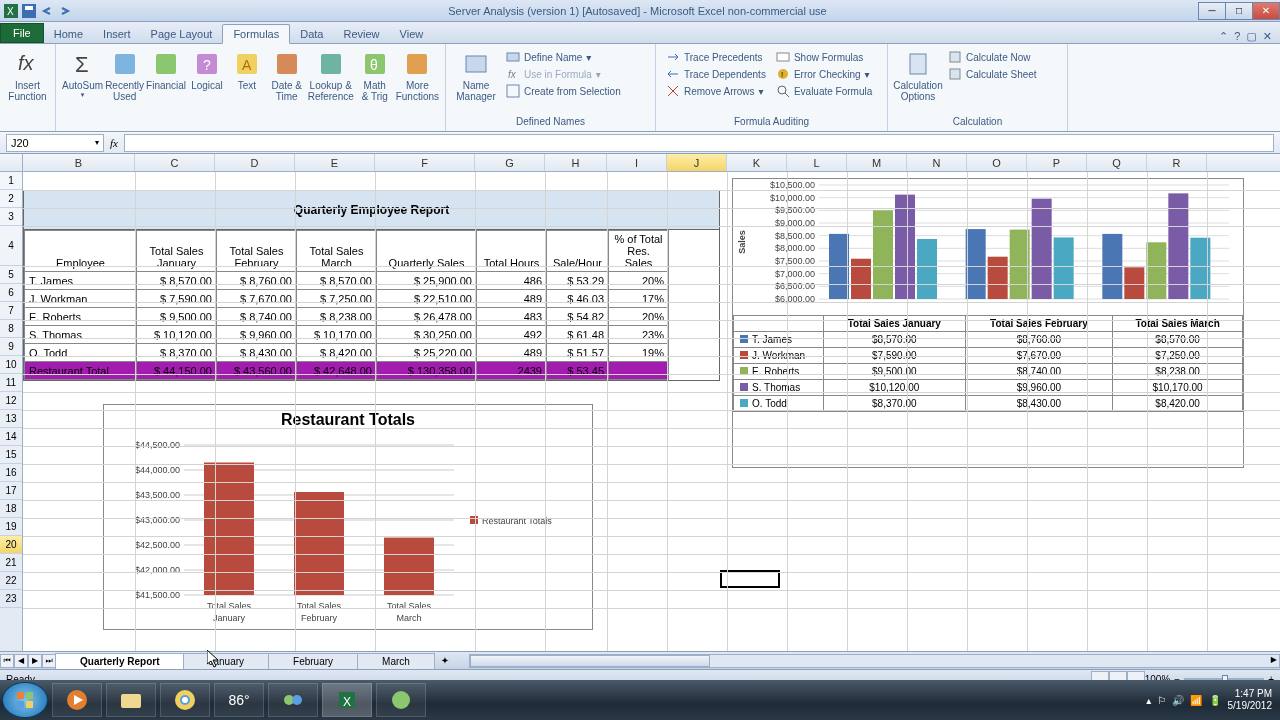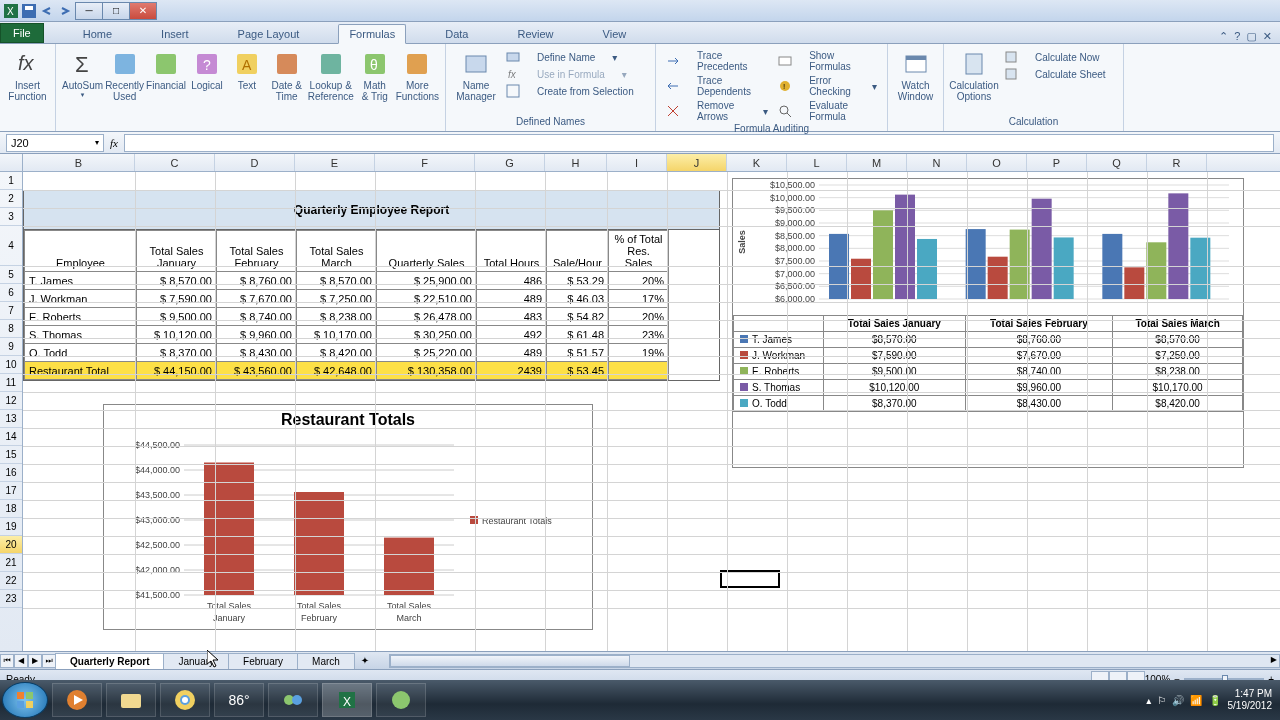--- a/index.html
+++ b/index.html
@@ -6,31 +6,31 @@
 body{width:1280px;height:720px;overflow:hidden;background:#fff;position:relative;font-size:11px;}
 .titlebar{height:22px;background:linear-gradient(#dde7f4,#c3d5ec);display:flex;align-items:center;border-bottom:1px solid #8ba0bc;}
 .qat{display:flex;align-items:center;gap:4px;padding:0 4px;}
 .qat span{width:14px;height:14px;display:inline-block;}
 .titlebar .title{flex:1;text-align:center;color:#3b5a82;font-size:11px;}
 .winbtns{display:flex;}
 .winbtn{width:28px;height:18px;display:flex;align-items:center;justify-content:center;border:1px solid #6a88ad;background:linear-gradient(#e8eef7,#c7d6ea);margin-left:-1px;font-size:10px;}
 .winbtn.close{background:linear-gradient(#e07a6f,#c94b3e);color:#fff;}
 .tabs{height:22px;background:linear-gradient(#e8eef7,#d0dcec);display:flex;align-items:flex-end;border-bottom:1px solid #8ba0bc;}
 .filetab{background:#1e6b3a;color:#fff;padding:3px 12px;font-size:11px;border:1px solid #155229;}
-.tab{padding:3px 10px;font-size:11px;color:#3b5a82;cursor:pointer;margin-left:29px;}
+.tab{padding:3px 10px;font-size:11px;color:#3b5a82;cursor:pointer;}
 .tab.active{background:#f5f8fb;border:1px solid #8ba0bc;border-bottom:1px solid #f5f8fb;margin-bottom:-1px;border-radius:2px 2px 0 0;}
 .helpicons{margin-left:auto;display:flex;gap:6px;padding-right:8px;color:#3b5a82;}
 .ribbon{height:88px;background:#f5f8fb;border-bottom:1px solid #8ba0bc;display:flex;}
 .rgroup{border-right:1px solid #c5d2e3;padding:2px 6px;display:flex;flex-direction:column;}
 .rgroup .body{flex:1;display:flex;align-items:flex-start;gap:2px;}
 .rgroup .label{text-align:center;font-size:10px;color:#3b5a82;padding-bottom:2px;}
 .bigbtn{display:flex;flex-direction:column;align-items:center;width:48px;font-size:10px;color:#3b5a82;text-align:center;padding-top:4px;cursor:pointer;}
 .bigbtn .ic{width:28px;height:28px;margin-bottom:2px;}
 .smallbtns{display:flex;flex-direction:column;gap:1px;padding-top:3px;}
-.smallbtn{display:flex;align-items:center;gap:17px;font-size:10px;color:#3b5a82;padding:1px 4px;cursor:pointer;}
+.smallbtn{display:flex;align-items:center;gap:4px;font-size:10px;color:#3b5a82;padding:1px 4px;cursor:pointer;}
 .smallbtn .ic{width:14px;height:14px;}
 .namebox-row{height:22px;background:linear-gradient(#f3f6fa,#e2e9f3);display:flex;align-items:center;border-bottom:1px solid #8ba0bc;text-align:center;}
 .namebox{width:98px;border:1px solid #9cb0c9;background:#fff;height:18px;margin-left:6px;display:flex;align-items:center;padding:0 4px;font-size:11px;}
 .namebox .dd{margin-left:auto;font-size:8px;}
 .fx{margin:0 6px;font-style:italic;font-family:serif;}
 .formula{flex:1;border:1px solid #9cb0c9;background:#fff;height:18px;margin-right:6px;}
 .colheaders{height:18px;background:linear-gradient(#f3f6fa,#e2e9f3);display:flex;border-bottom:1px solid #9cb0c9;}
 .rowcol-corner{width:23px;border-right:1px solid #9cb0c9;}
 .ch{border-right:1px solid #c5d2e3;text-align:center;font-size:11px;line-height:18px;color:#333;}
 .ch.active{background:linear-gradient(#fceea8,#f5d56a);}
@@ -42,34 +42,34 @@
 .gridlines-v{position:absolute;top:0;bottom:0;border-right:1px solid #d4d4d4;}
 .gridlines-h{position:absolute;left:0;right:0;border-bottom:1px solid #d4d4d4;}
 .ch,.cw{}
 .report{position:absolute;left:0;top:18px;border:1px solid #666;}
 .report-title{background:#d6e3f0;text-align:center;font-weight:bold;font-size:12px;padding:12px 0;border-bottom:1px solid #666;width:695px;}
 .report table{border-collapse:collapse;}
 .report th,.report td{border:1px solid #888;font-size:11px;padding:2px 4px;height:18px;}
 .report th{font-weight:normal;text-align:center;vertical-align:bottom;}
 .report td.num{text-align:right;}
 .report td.emp{text-align:left;}
-.report tr.total td{background:#fde047;}
+.report tr.total td{background:#a21caf;}
 .blackcell{background:#000;}
 .chart1{position:absolute;left:80px;top:232px;width:490px;height:226px;border:1px solid #888;background:#fff;}
 .chart1 .ctitle{text-align:center;font-weight:bold;font-size:16px;padding:6px 0;}
 .chart2{position:absolute;left:709px;top:6px;width:512px;height:290px;border:1px solid #888;background:#fff;}
 .chart2 .ctitle{text-align:center;font-weight:bold;font-size:18px;padding:6px 0;}
 .selcell{position:absolute;left:697px;top:398px;width:60px;height:18px;border:2px solid #000;background:#fff;}
 .dt{font-size:10px;border-collapse:collapse;width:100%;}
 .dt th,.dt td{border:1px solid #888;padding:2px 6px;text-align:center;}
 .legend-sq{display:inline-block;width:8px;height:8px;margin-right:4px;}
 .sheet-tabs{height:18px;background:linear-gradient(#dfe7f2,#c7d4e6);display:flex;align-items:center;border-top:1px solid #8ba0bc;font-size:10px;}
 .navbtns{display:flex;gap:0;}
 .navbtns span{width:14px;height:14px;border:1px solid #9cb0c9;background:#eef2f8;text-align:center;line-height:12px;font-size:8px;}
-.stab{padding:2px 14px;background:#fff;border:1px solid #9cb0c9;border-bottom:none;margin-left:-1px;}
+.stab{padding:2px 24px;background:#fff;border:1px solid #9cb0c9;border-bottom:none;margin-left:-1px;}
 .stab.active{font-weight:bold;background:#fff;}
 .stab.inactive{background:#e2e9f3;}
 .hscroll{flex:1;margin-left:20px;height:14px;background:#dfe7f2;border:1px solid #9cb0c9;position:relative;}
 .hscroll .thumb{position:absolute;left:0;width:240px;height:100%;background:linear-gradient(#f0f4fa,#cfdaea);border:1px solid #9cb0c9;}
 .statusbar{height:20px;background:linear-gradient(#dfe7f2,#c7d4e6);display:flex;align-items:center;padding:0 6px;font-size:10px;border-top:1px solid #8ba0bc;}
 .statusbar .spacer{flex:1;}
 .zoom{display:flex;align-items:center;gap:4px;}
 .zoom .slider{width:80px;height:4px;background:#9cb0c9;position:relative;}
 .zoom .slider .th{position:absolute;left:38px;top:-3px;width:6px;height:10px;background:#eef2f8;border:1px solid #6a88ad;}
 .viewbtns span{width:18px;height:16px;border:1px solid #9cb0c9;background:#eef2f8;display:inline-block;}
@@ -103,20 +103,21 @@
         <svg width="14" height="14">
           <path d="M10 4 L4 7 L10 10" fill="none" stroke="#3d6db2" stroke-width="2"></path>
         </svg>
       </span>
     <span>
         <svg width="14" height="14">
           <path d="M4 4 L10 7 L4 10" fill="none" stroke="#3d6db2" stroke-width="2"></path>
         </svg>
       </span>
   </div>
+  <div class="title">Server Analysis (version 1) [Autosaved] - Microsoft Excel non-commercial use</div>
   <div class="winbtns">
     <div class="winbtn">─</div>
     <div class="winbtn">□</div>
     <div class="winbtn close">✕</div>
   </div>
 </div>
 
 <div class="tabs">
   <div class="filetab">File</div>
   <div class="tab">Home</div>
@@ -312,34 +313,20 @@
               <svg width="14" height="14">
                 <circle cx="6" cy="6" r="4" fill="none" stroke="#666"></circle>
                 <line x1="9" y1="9" x2="13" y2="13" stroke="#666"></line>
               </svg>
             </span>
             <span>Evaluate Formula</span>
           </div>
       </div>
     </div>
     <div class="label">Formula Auditing</div>
-  </div>
-  <div class="rgroup" style="width:56px;">
-    <div class="body">
-        <div class="bigbtn">
-          <div class="ic">
-            <svg width="28" height="28">
-              <rect x="4" y="6" width="20" height="16" fill="#fff" stroke="#6a88ad"></rect>
-              <rect x="4" y="6" width="20" height="4" fill="#6a88ad"></rect>
-            </svg>
-          </div>
-          <span style="white-space:pre-line">Watch
-Window</span>
-        </div>
-      </div>
   </div>
   <div class="rgroup" style="width:180px;">
     <div class="body">
       <div class="bigbtn">
           <div class="ic">
             <svg width="28" height="28">
               <rect x="6" y="4" width="16" height="20" fill="#d8e4f0" stroke="#6a88ad"></rect>
             </svg>
           </div>
           <span style="white-space:pre-line">Calculation

